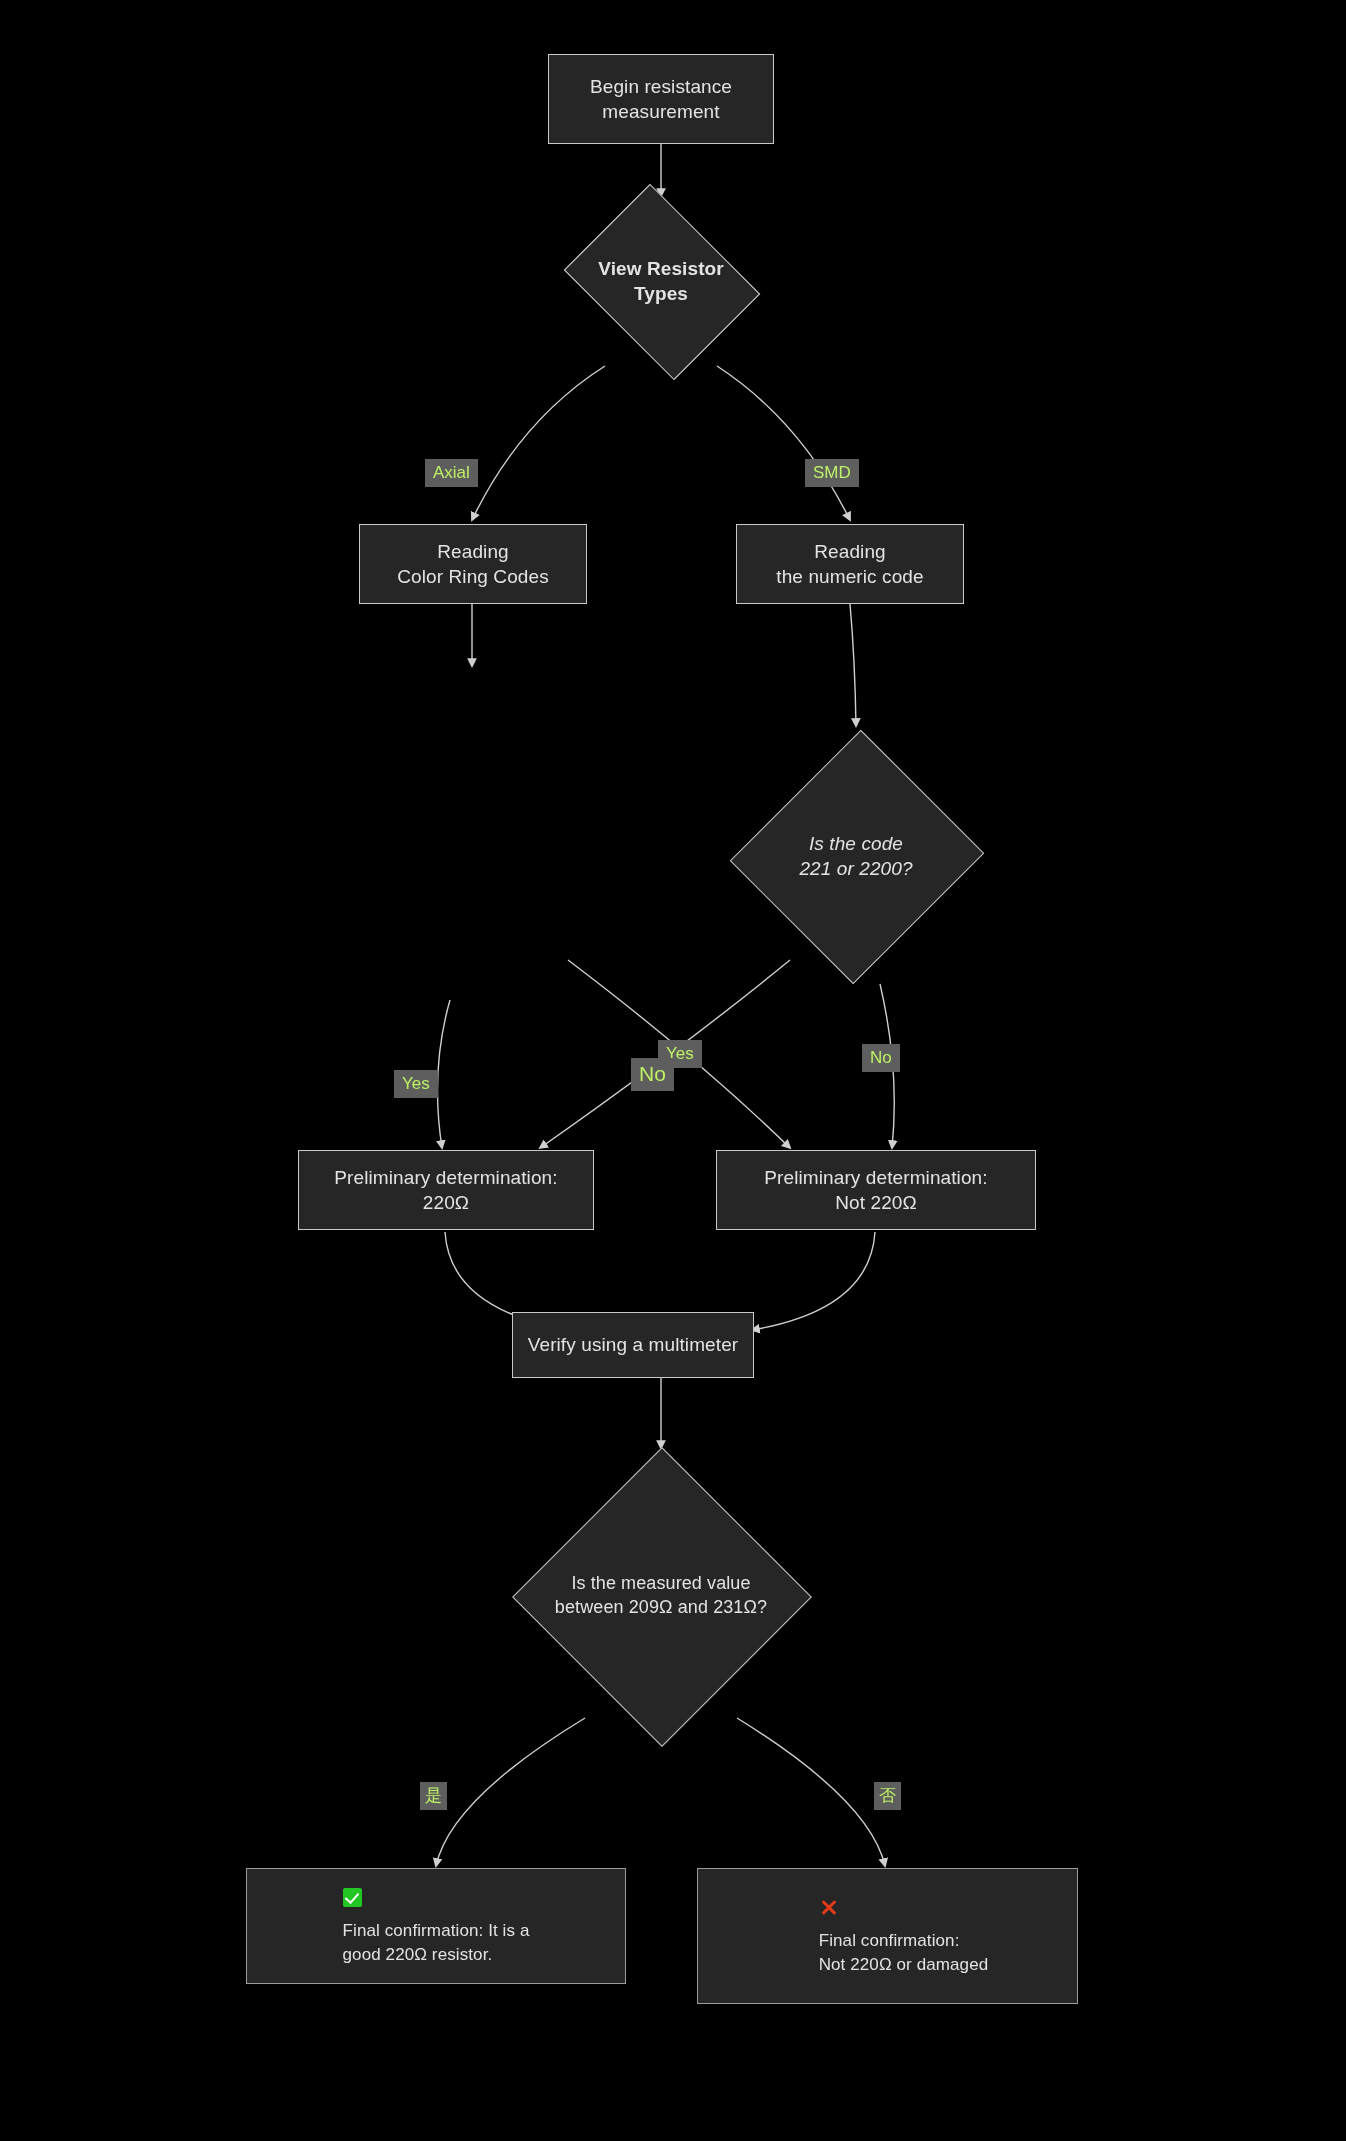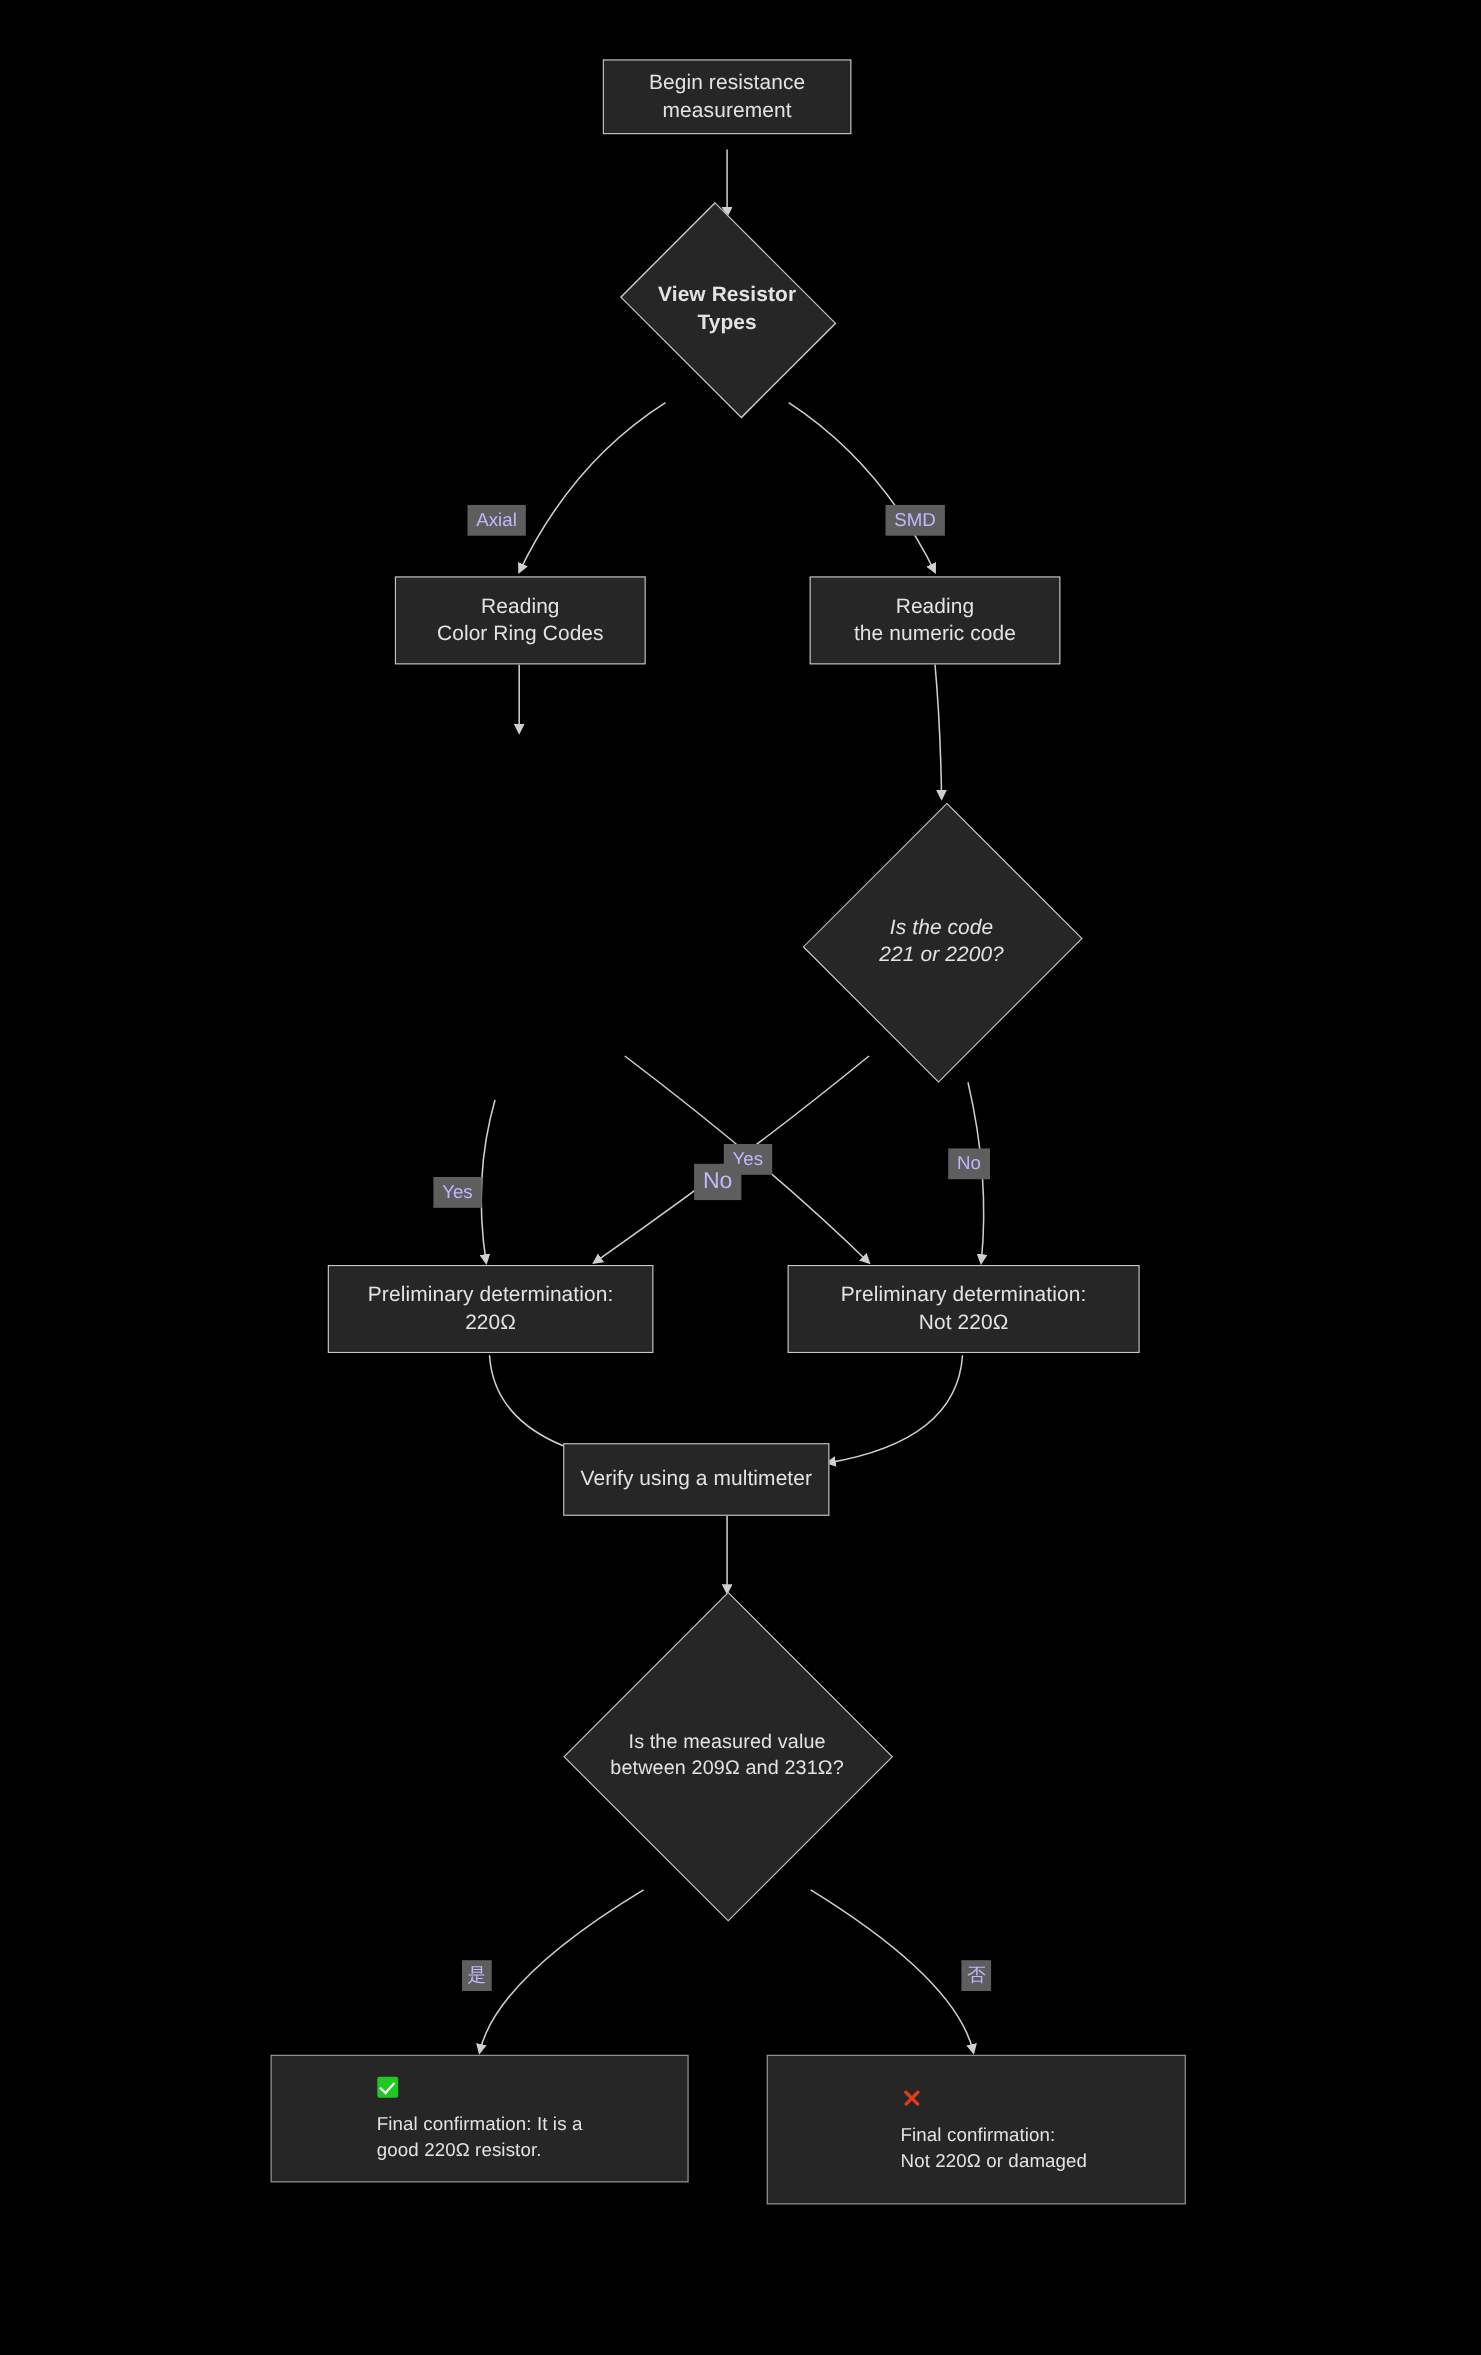--- a/index.html
+++ b/index.html
@@ -72,21 +72,21 @@
     text-align: center;
     white-space: pre-line;
     line-height: 1.32;
     letter-spacing: .1px;
   }
 
   
   .edge-label {
     position: absolute;
     background: #5e5e5e;
-    color: #c4b5fd;
+    color: #bef264;
     font-size: 17px;
     line-height: 1.25;
     padding: 3px 8px 4px 8px;
     white-space: nowrap;
     box-sizing: border-box;
     text-align: center;
   }
   .edge-label.cjk {
     font-size: 17px;
     padding: 3px 5px 4px 5px;
@@ -185,21 +185,21 @@
       <path d="M 875 1232 Q 870 1310 752 1330"></path>
 
       <path d="M 661 1378 L 661 1448"></path>
 
       <path d="M 585 1718 Q 450 1800 436 1866"></path>
 
       <path d="M 737 1718 Q 870 1800 885 1866"></path>
     </g>
   </svg>
 
-  <div class="node box" style="left:548px; top:54px; width:226px; height:68px; font-size:19px;">
+  <div class="node box" style="left:548px; top:54px; width:226px; height:90px; font-size:19px;">
     <span class="label">Begin resistance
 measurement</span>
   </div>
 
   <div class="node diamond" style="left:553px; top:196px; width:216px; height:170px;font-weight:bold;">
     <div class="shape" style="width:120px; height:120px; margin-left:-60px; margin-top:-60px; transform:rotate(45deg) scaleX(1.28) scaleY(1.0);"></div>
     <span class="label" style="font-size:19px;">View Resistor
 Types</span>
   </div>
 

